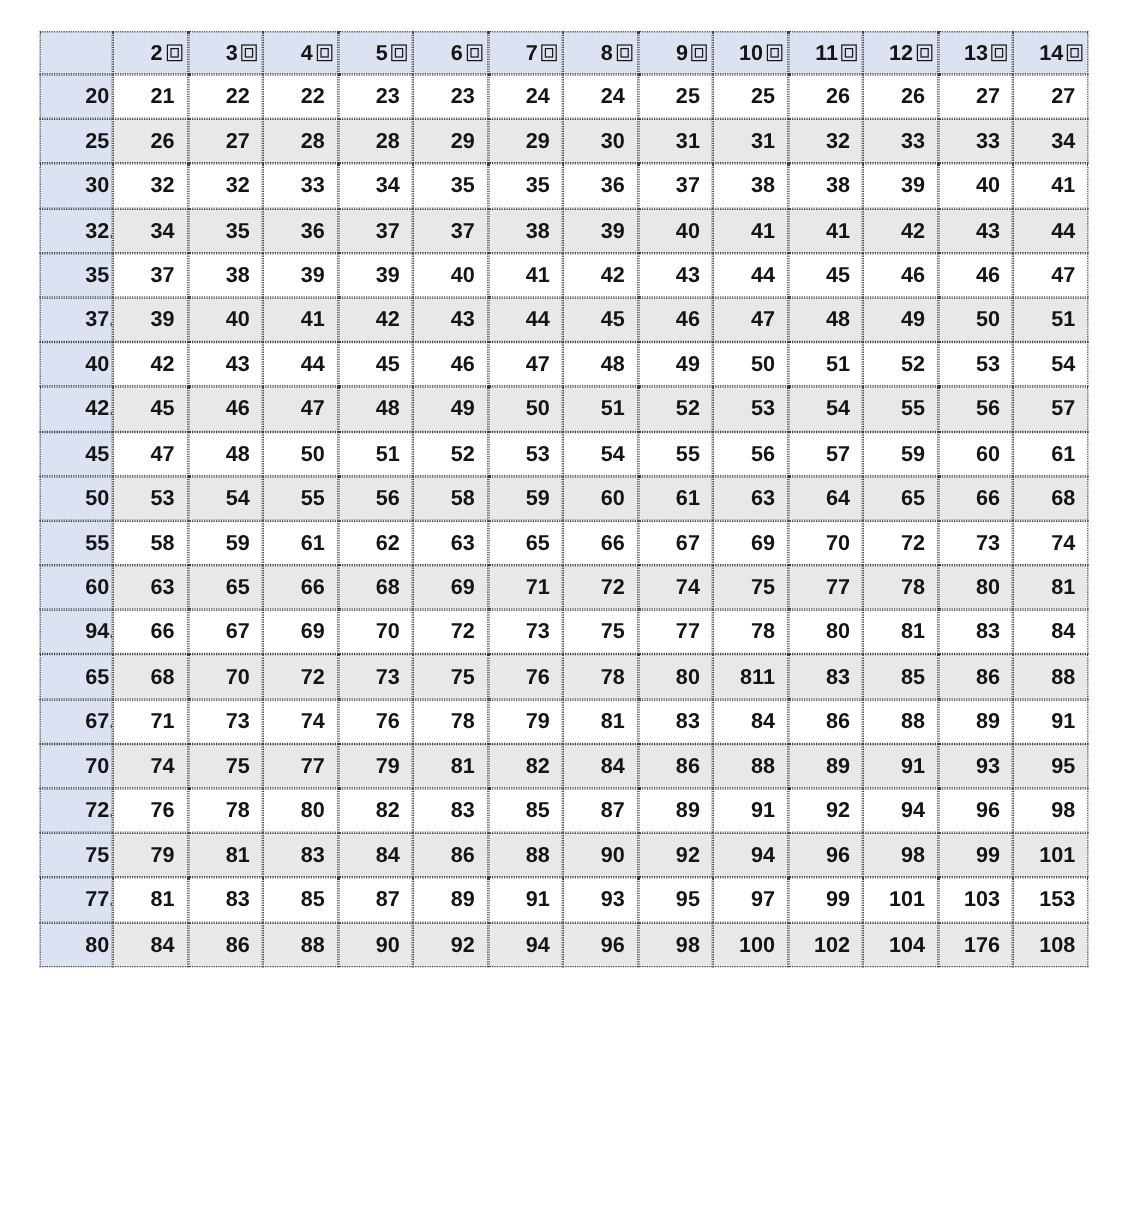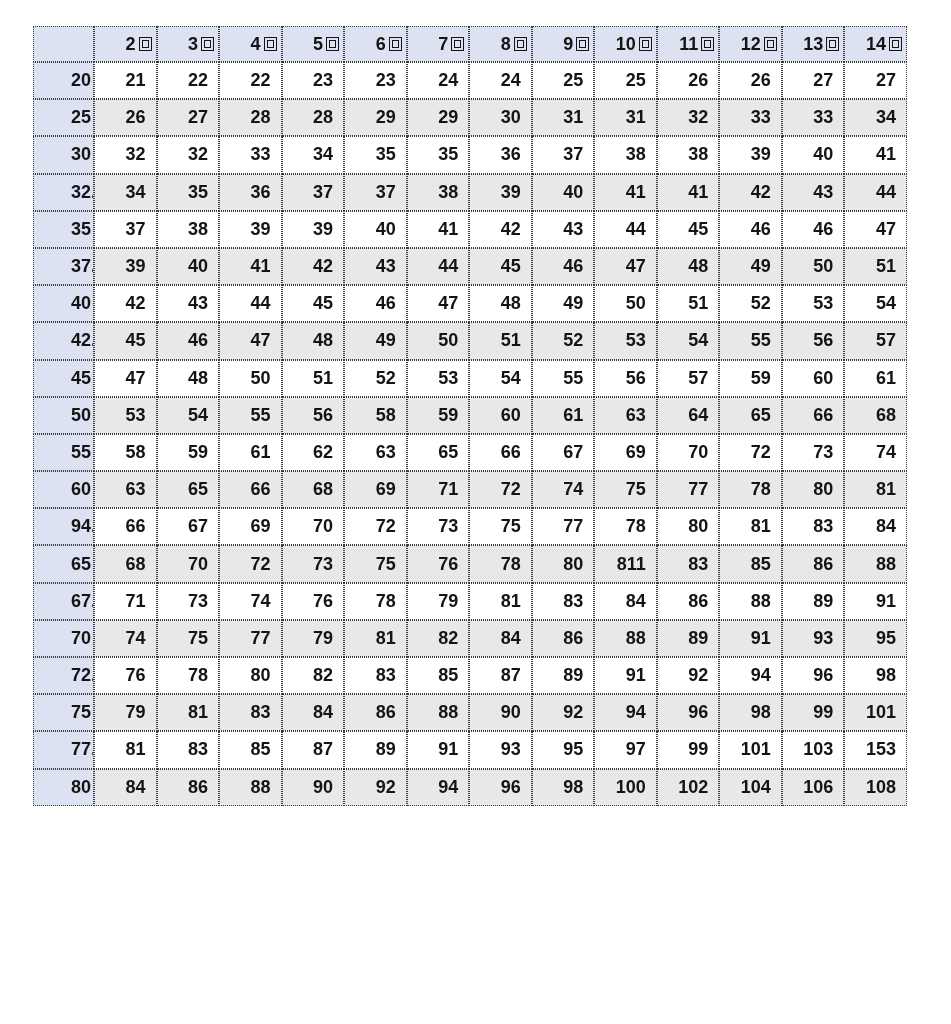--- a/index.html
+++ b/index.html
@@ -413,18 +413,18 @@
           <td class="cell">86</td>
           <td class="cell">88</td>
           <td class="cell">90</td>
           <td class="cell">92</td>
           <td class="cell">94</td>
           <td class="cell">96</td>
           <td class="cell">98</td>
           <td class="cell">100</td>
           <td class="cell">102</td>
           <td class="cell">104</td>
-          <td class="cell">106</td>
+          <td class="cell">176</td>
           <td class="cell">108</td>
         </tr>
       </tbody>
   </table>
 </div>
 
 </body></html>

